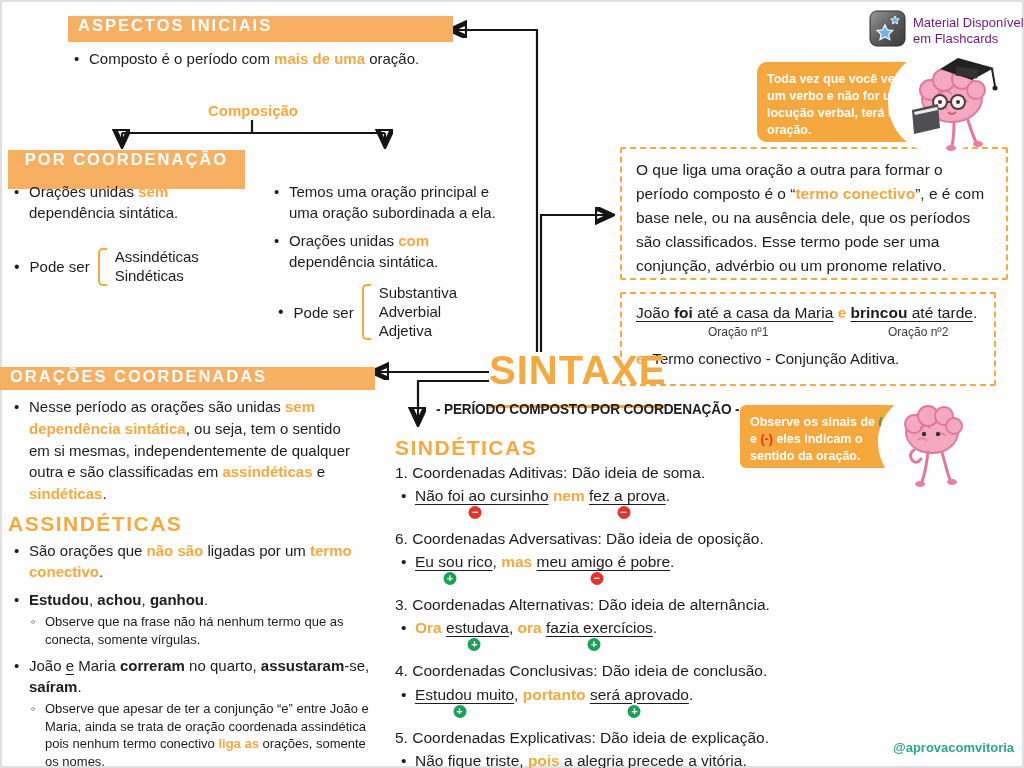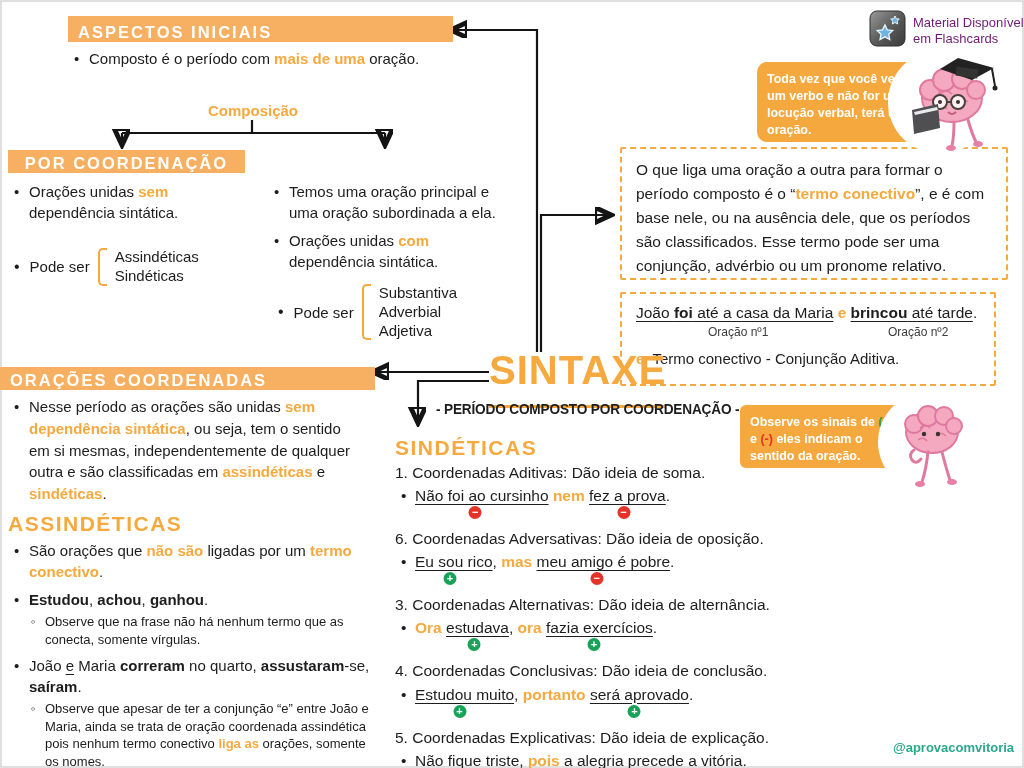--- a/index.html
+++ b/index.html
@@ -5,21 +5,21 @@
   html,body{margin:0;padding:0;background:#e9e9e9;}
   #page{position:relative;width:1024px;height:768px;background:#ffffff;
         font-family:"Liberation Sans",sans-serif;color:#1d1d1f;overflow:hidden;
         box-shadow:inset 0 0 0 2px #e0e0e0;}
   .abs{position:absolute;}
   .overlay{position:absolute;left:0;top:0;z-index:1;pointer-events:none;}
   .overlay path{stroke:#141414;stroke-width:2.2;fill:none;}
 
   
   .hdr{background:#f7b062;color:#fff;font-weight:700;font-size:16.5px;
-       letter-spacing:2px;display:flex;align-items:flex-end;z-index:2;}
+       letter-spacing:2px;display:flex;align-items:flex-start;z-index:2;}
   .hdr.center{justify-content:center;}
   .hdr.left{padding-left:10px;}
 
   .otitle{color:#f5a93f;font-weight:700;font-size:21px;letter-spacing:1.5px;z-index:2;}
 
   .txt{font-size:15px;line-height:1.4;z-index:2;}
   .bullets{list-style:none;margin:0;padding:0;}
   .bullets>li{position:relative;padding-left:17px;margin-bottom:7px;}
   .bullets>li::before{content:"•";position:absolute;left:2px;top:0;}
   .subnote{position:relative;padding-left:16px;font-size:13px;line-height:1.35;margin-top:3px;}
@@ -89,21 +89,21 @@
   </svg>
 
   <div class="abs hdr left" style="left:68px;top:16px;width:375px;height:26px;">
     <span>ASPECTOS INICIAIS</span>
   </div>
   <ul class="abs bullets txt" style="left:72px;top:48px;width:400px;">
     <li><span>Composto é o período com </span><span class="seg-hl">mais de uma</span><span> oração.</span></li>
   </ul>
   <div class="abs" style="left:208px;top:102px;color:#f5a93f;font-weight:700;font-size:15px;z-index:2;">Composição</div>
 
-  <div class="abs hdr center" style="left:8px;top:150px;width:237px;height:23px;">
+  <div class="abs hdr center" style="left:8px;top:150px;width:237px;height:39px;">
     <span>POR COORDENAÇÃO</span>
   </div>
   <ul class="abs bullets txt" style="left:12px;top:181px;width:225px;">
     <li><span>Orações unidas </span><span class="seg-hl">sem</span><span> dependência sintática.</span></li>
   </ul>
   <div class="abs podeser" style="left:14px;top:248px;">
     <span class="dot">•</span>
     <span class="txt">Pode ser</span>
     <span class="bracket"></span>
     <span class="optcol">

